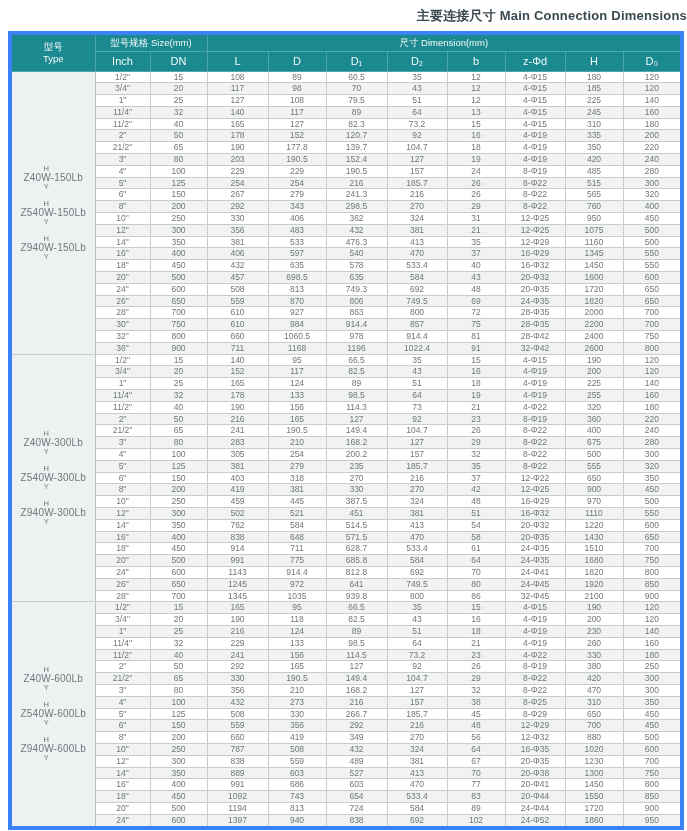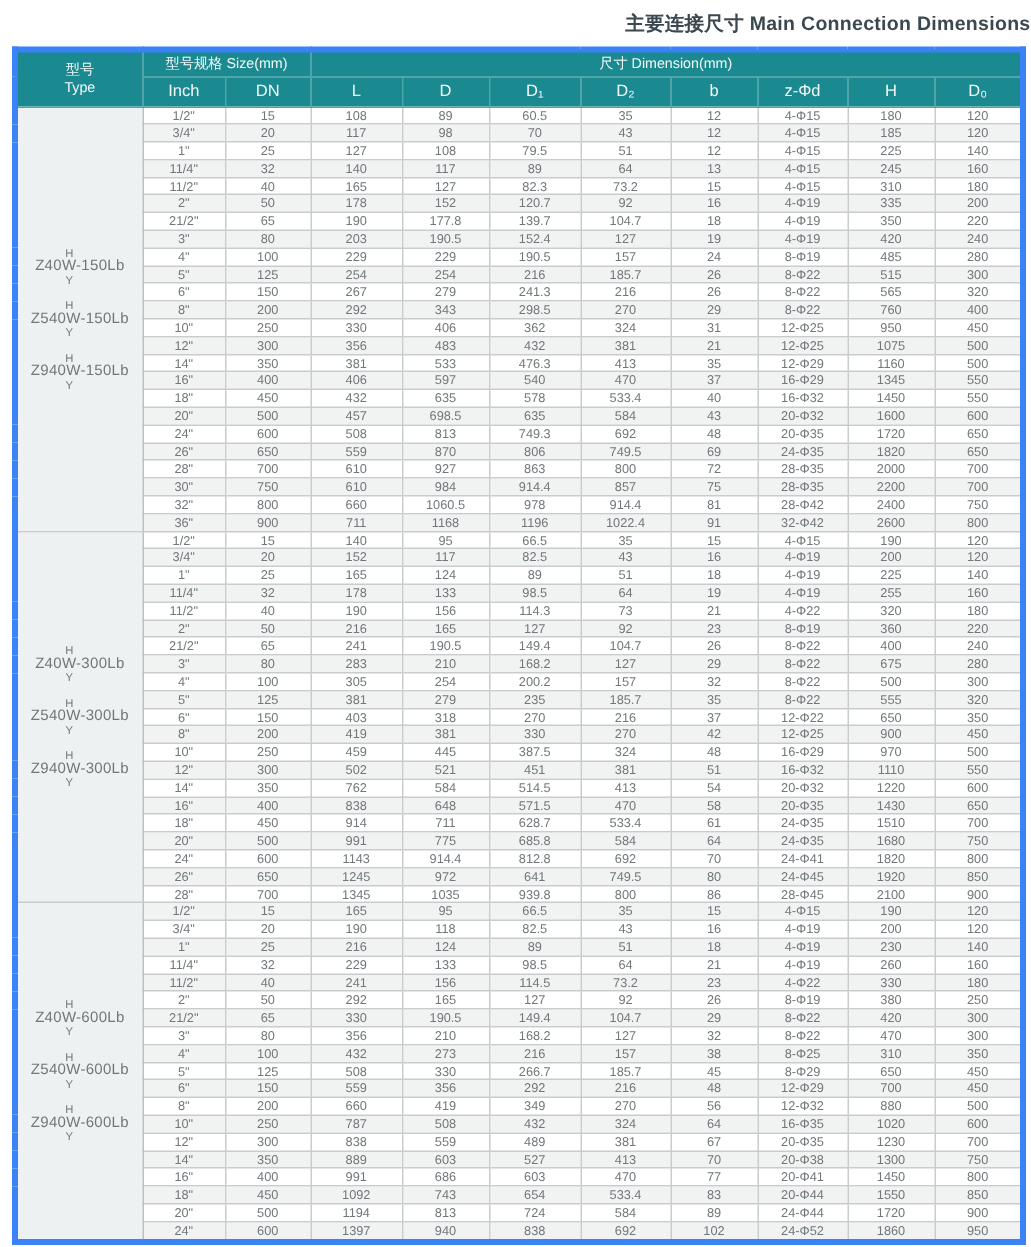--- a/index.html
+++ b/index.html
@@ -674,21 +674,21 @@
         <td>850</td>
       </tr>
       <tr>
         <td>28"</td>
         <td>700</td>
         <td>1345</td>
         <td>1035</td>
         <td>939.8</td>
         <td>800</td>
         <td>86</td>
-        <td>28-Φ45</td>
+        <td>32-Φ45</td>
         <td>2100</td>
         <td>900</td>
       </tr>
       <tr class="stripe group-start">
         <td class="type-cell" rowspan="19">
           <div class="type-cell-inner">
             <div class="model-stack">
               <div class="hy">H</div>
               <div class="mdl">Z40W-600Lb</div>
               <div class="hy">Y</div>

